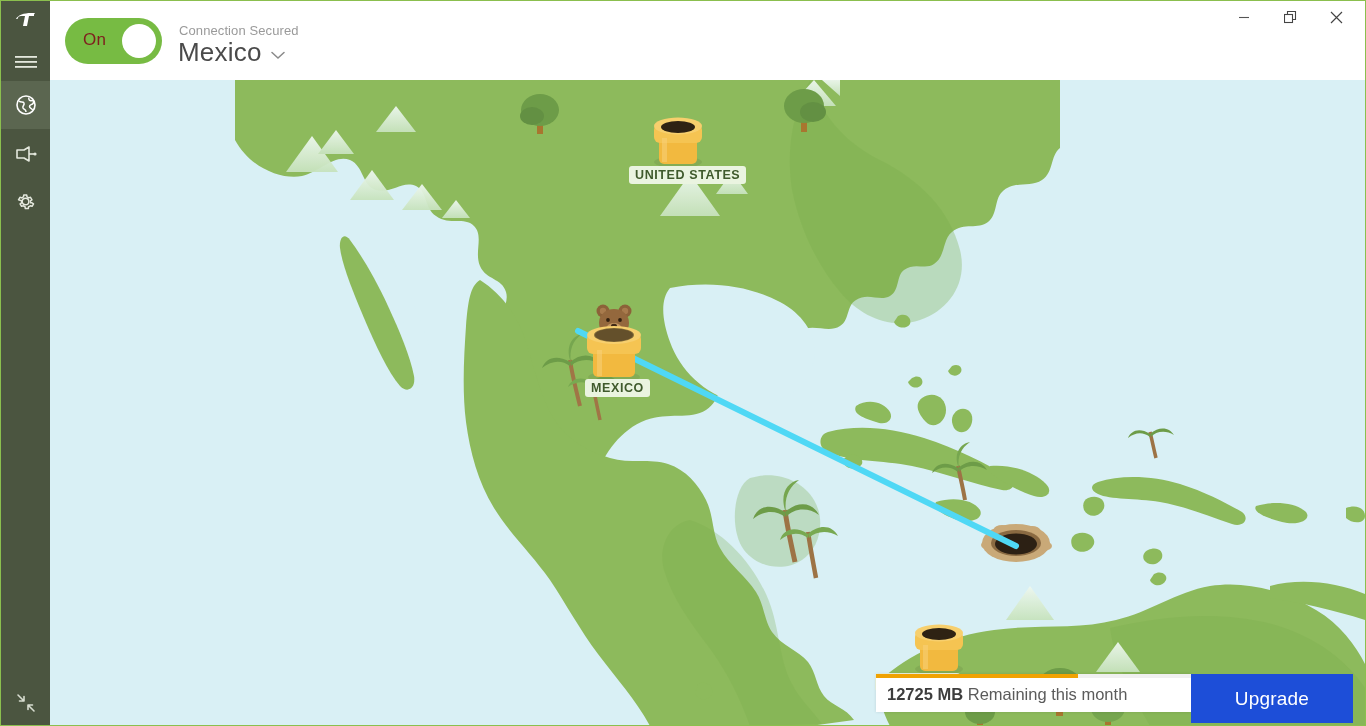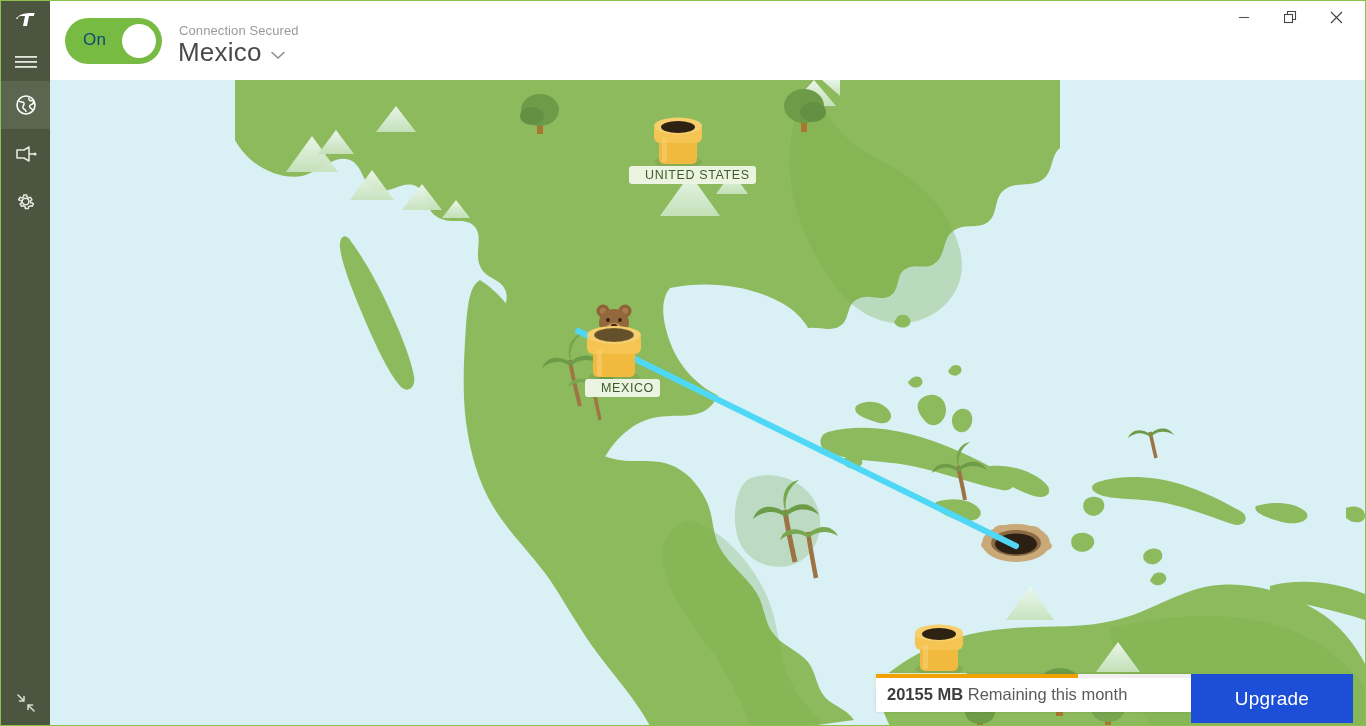--- a/index.html
+++ b/index.html
@@ -45,21 +45,21 @@
     position:absolute;left:49px;top:0;width:1315px;height:79px;
     background:#ffffff;
     z-index:30;
   }
   #toggle{
     position:absolute;left:15px;top:17px;width:97px;height:46px;
     background:#77bb43;border-radius:23px;cursor:pointer;
   }
   #toggle-label{
     position:absolute;left:18px;top:12px;
-    font-size:17px;color:#0c4a6e;letter-spacing:.3px;
+    font-size:17px;color:#7f1d1d;letter-spacing:.3px;
   }
   #toggle-knob{
     position:absolute;right:6px;top:6px;width:34px;height:34px;
     background:#ffffff;border-radius:50%;
   }
   #conn-status{
     position:absolute;left:129px;top:22px;
     font-size:13px;color:#9a9a9a;letter-spacing:.1px;
   }
   #country-row{
@@ -86,22 +86,22 @@
     background:#d9f0f5;overflow:hidden;
   }
   #map svg{position:absolute;left:0;top:0;display:block;}
 
   
   .marker{position:absolute;z-index:12;}
   .pin-label{
     position:absolute;
     background:#eaf4e0;
     color:#3f5a2c;
-    font-size:12.5px;font-weight:normal;letter-spacing:.6px;
-    padding:2px 6px 2px 16px;
+    font-size:12.5px;font-weight:bold;letter-spacing:.6px;
+    padding:2px 6px 2px 6px;
     border-radius:3px;
     white-space:nowrap;
   }
   #m-us{left:596px;top:24px;}
   #m-mx{left:528px;top:215px;}
   #m-co{left:857px;top:531px;}
 
   
   #bottombar{
     position:absolute;left:840px;top:668px;width:524px;height:57px;z-index:35;
@@ -483,21 +483,21 @@
     </div>
   </div>
 
   <div id="bottombar">
 
     <div id="data-panel">
       <div id="data-progress-track">
         <div id="data-progress-fill" style="width: 64%; background: rgb(240, 162, 2);"></div>
       </div>
       <div id="data-text">
-        <span id="data-amount">20155 MB</span><span id="data-suffix"> Remaining this month</span>
+        <span id="data-amount">12725 MB</span><span id="data-suffix"> Remaining this month</span>
       </div>
     </div>
 
     <div id="upgrade-btn" style="background: #1d4ed8;">
       <span id="upgrade-label">Upgrade</span>
     </div>
   </div>
 
 </div>
 

